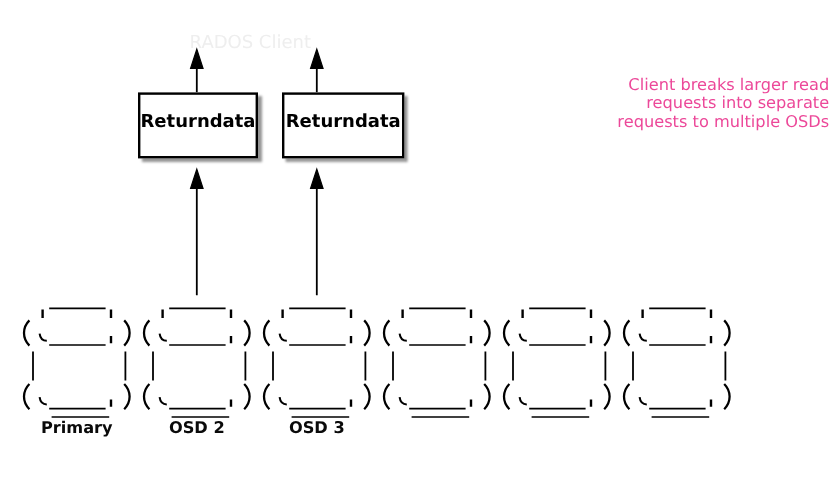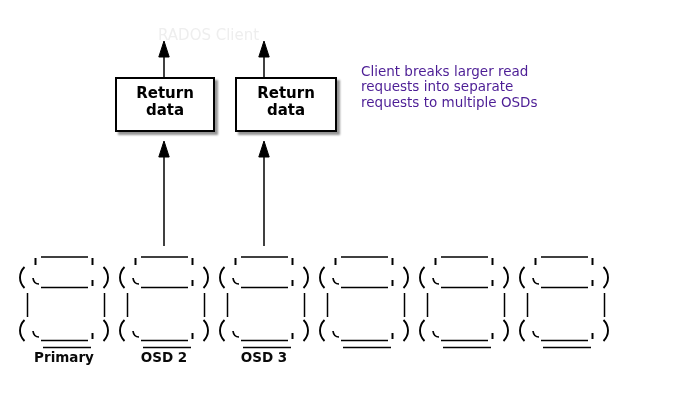--- a/index.html
+++ b/index.html
@@ -12,33 +12,34 @@
   #ghost-title{
     left:158px;top:26px;width:130px;
     font-size:15px;font-weight:normal;color:#eeeeee;
     white-space:nowrap;
   }
   
   .return-box{
     box-sizing:border-box;
     background:#ffffff;border:2px solid #000;
     box-shadow:3px 3px 2px rgba(0,0,0,0.42);
-    display:flex;flex-direction:column;align-items:center;justify-content:center;
+    display:flex;flex-direction:row;align-items:center;justify-content:center;
     padding-bottom:6px;
     font-size:15px;font-weight:bold;color:#000;line-height:17px;
     text-align:center;
   }
   #return-box-1{left:115px;top:77px;width:100px;height:55px;}
   #return-box-2{left:235px;top:77px;width:102px;height:55px;}
   .return-box span{display:block;}
   
   .annotation{
     left:361px;width:330px;
-    font-size:13.5px;line-height:15.4px;color:#4c1d95;
+    font-size:13.5px;line-height:15.4px;color:#ec4899;
     white-space:pre-line;
+    text-align:right;
   }
   #annotation-1{top:64px;}
   #annotation-2{top:123px;}
   
   .osd-label{
     width:120px;text-align:center;top:350px;
     font-size:13.5px;font-weight:bold;color:#0a0a0a;line-height:15px;
   }
   .osd-label .sub{display:block;font-size:11.5px;line-height:13px;margin-top:1px;}
   svg{position:absolute;left:0;top:0;}

